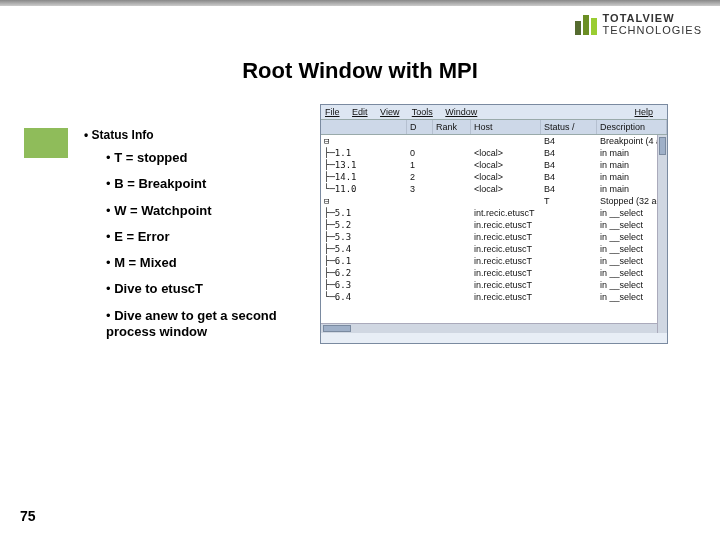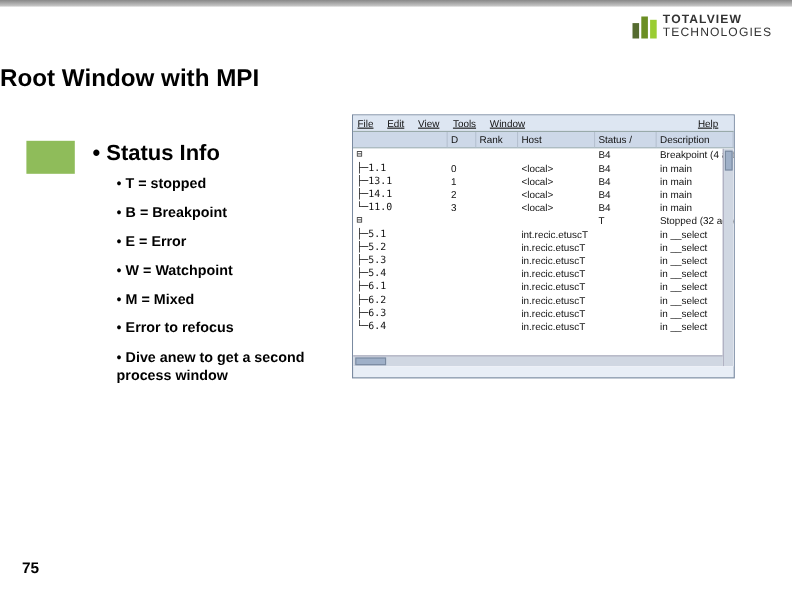--- a/index.html
+++ b/index.html
@@ -29,39 +29,39 @@
   .logo-bars span { width: 6px; background: #6b8e23; }
   .logo-bars span:nth-child(1){ height: 14px; background:#556b2f;}
   .logo-bars span:nth-child(2){ height: 20px; background:#6b8e23;}
   .logo-bars span:nth-child(3){ height: 17px; background:#9acd32;}
   .logo-text { font-size: 11px; letter-spacing: 1px; line-height: 1.1; color:#333;}
   .logo-text b { font-weight: bold; }
   .title {
     position: absolute;
     top: 58px;
     left: 0; right: 0;
-    text-align: left;
+    text-align: center;
     font-size: 22px;
     font-weight: bold;
   }
   .greenbox {
     position: absolute;
     left: 24px; top: 128px;
     width: 44px; height: 30px;
     background: #8fbc5a;
   }
   .content {
     position: absolute;
     left: 84px;
     top: 128px;
     width: 220px;
     font-size: 14px;
   }
   .lvl1 { margin-bottom: 10px; }
-  .lvl1-head { font-weight: bold; font-size: 20px; margin-bottom: 8px; }
+  .lvl1-head { font-weight: bold; font-size: 12px; margin-bottom: 8px; }
   .lvl1-head::before { content: "• "; }
   .lvl2 { list-style: none; padding-left: 22px; }
   .lvl2 li { font-weight: bold; font-size: 13px; margin-bottom: 10px; line-height: 1.25;}
   .lvl2 li::before { content: "• "; font-weight: normal;}
   .pagenum {
     position: absolute;
     left: 20px; bottom: 16px;
     font-size: 14px;
     font-weight: bold;
   }
@@ -133,28 +133,28 @@
 <div class="title">Root Window with MPI</div>
 
 <div class="greenbox"></div>
 
 <div class="content">
   <div class="lvl1">
     <div class="lvl1-head">Status Info</div>
     <ul class="lvl2">
       <li>T = stopped</li>
       <li>B = Breakpoint</li>
+      <li>W = Watchpoint</li>
       <li>E = Error</li>
-      <li>W = Watchpoint</li>
       <li>M = Mixed</li>
     </ul>
   </div>
   <div class="lvl1">
     <ul class="lvl2">
-      <li>Error to refocus</li>
+      <li>Dive to etuscT</li>
       <li>Dive anew to get a second process window</li>
     </ul>
   </div>
 </div>
 
 <div class="pagenum">75</div>
 
 <div class="app">
   <div class="menubar">
     <div class="left">

